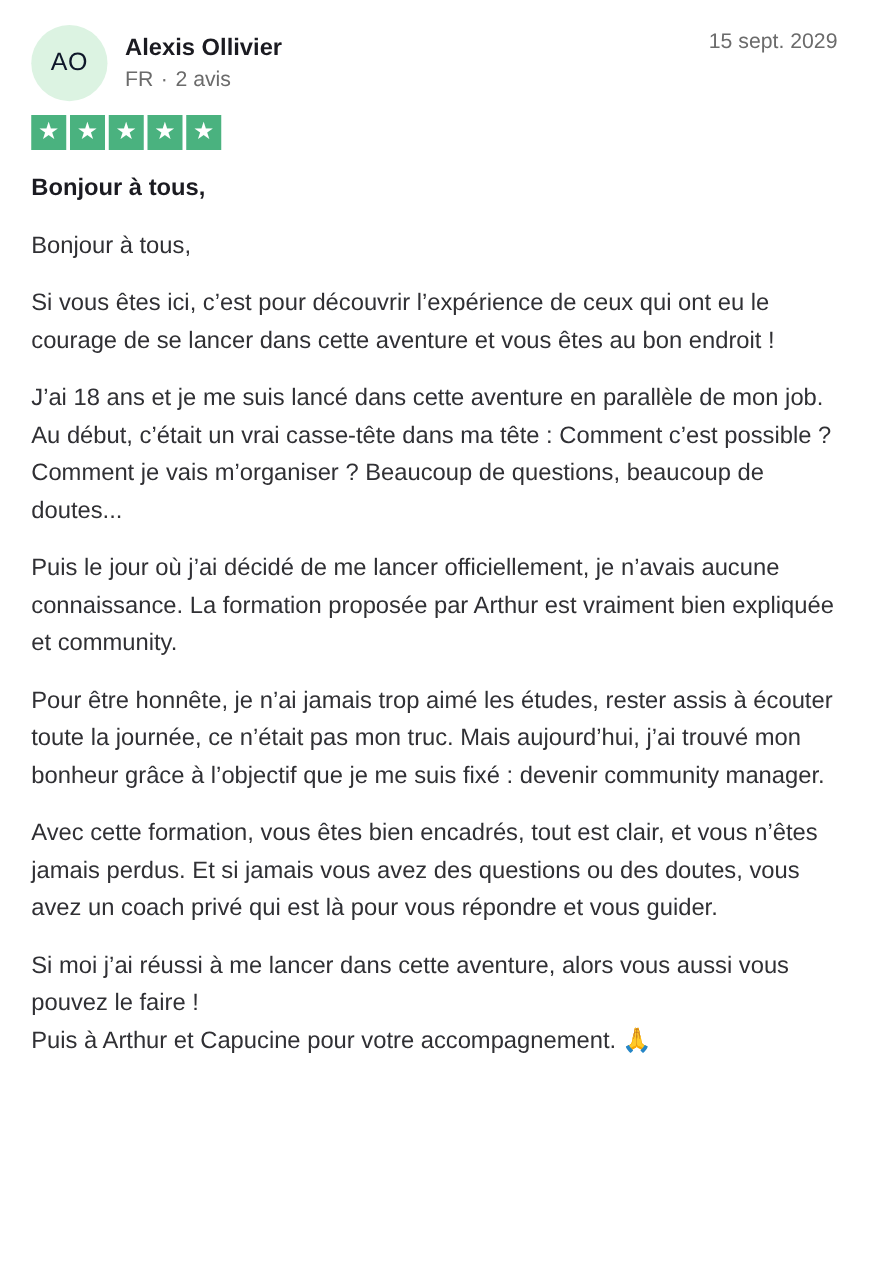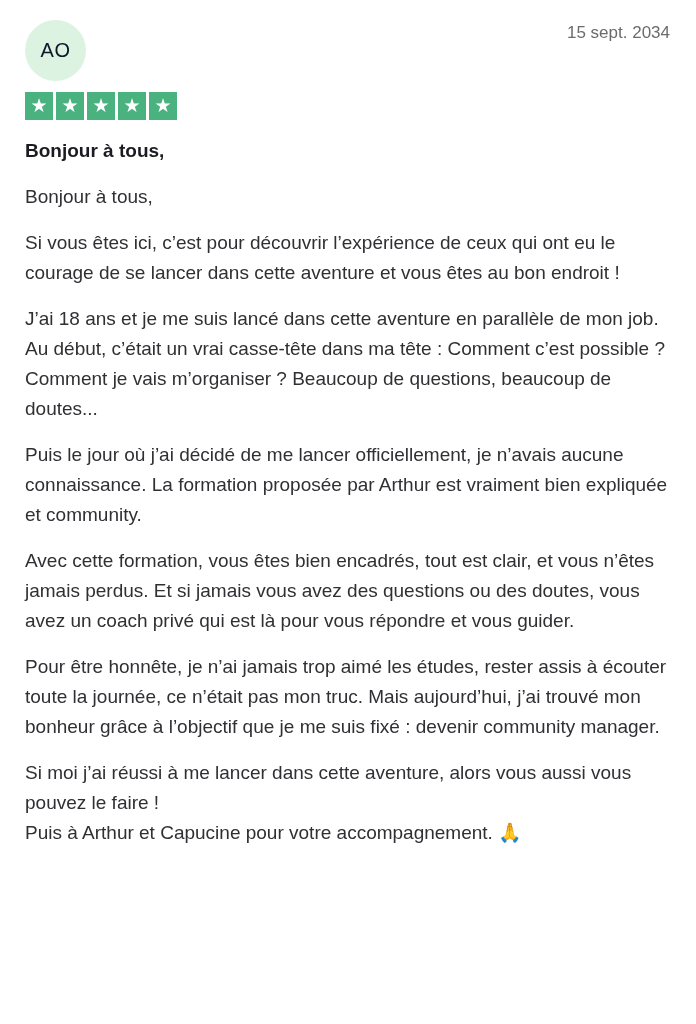--- a/index.html
+++ b/index.html
@@ -103,22 +103,30 @@
 </head>
 <body>
 
 <div class="review-card">
 
   <div class="header">
     <div class="author-block">
       <div class="avatar">
         <span>AO</span>
       </div>
+      <div class="author-text">
+        <span class="author-name">Alexis Ollivier</span>
+        <span class="author-meta">
+          <span>FR</span>
+          <span>·</span>
+          <span>2 avis</span>
+        </span>
+      </div>
     </div>
-    <span class="review-date">15 sept. 2034</span>
+    <span class="review-date">15 sept. 2029</span>
   </div>
 
   <div class="star-rating">
       <div class="star-cell">
         <span class="glyph">★</span>
       </div>
       <div class="star-cell">
         <span class="glyph">★</span>
       </div>
       <div class="star-cell">
@@ -132,19 +140,19 @@
       </div>
     </div>
 
   <h3 class="review-title">Bonjour à tous,</h3>
 
   <div class="review-body">
     <p>Bonjour à tous,</p>
     <p>Si vous êtes ici, c’est pour découvrir l’expérience de ceux qui ont eu le courage de se lancer dans cette aventure et vous êtes au bon endroit !</p>
     <p>J’ai 18 ans et je me suis lancé dans cette aventure en parallèle de mon job. Au début, c’était un vrai casse-tête dans ma tête : Comment c’est possible ? Comment je vais m’organiser ? Beaucoup de questions, beaucoup de doutes...</p>
     <p>Puis le jour où j’ai décidé de me lancer officiellement, je n’avais aucune connaissance. La formation proposée par Arthur est vraiment bien expliquée et community.</p>
+    <p>Pour être honnête, je n’ai jamais trop aimé les études, rester assis à écouter toute la journée, ce n’était pas mon truc. Mais aujourd’hui, j’ai trouvé mon bonheur grâce à l’objectif que je me suis fixé : devenir community manager.</p>
     <p>Avec cette formation, vous êtes bien encadrés, tout est clair, et vous n’êtes jamais perdus. Et si jamais vous avez des questions ou des doutes, vous avez un coach privé qui est là pour vous répondre et vous guider.</p>
-    <p>Pour être honnête, je n’ai jamais trop aimé les études, rester assis à écouter toute la journée, ce n’était pas mon truc. Mais aujourd’hui, j’ai trouvé mon bonheur grâce à l’objectif que je me suis fixé : devenir community manager.</p>
     <p>Si moi j’ai réussi à me lancer dans cette aventure, alors vous aussi vous pouvez le faire !
 Puis à Arthur et Capucine pour votre accompagnement. 🙏</p>
   </div>
 
 </div>
 
 </body></html>

